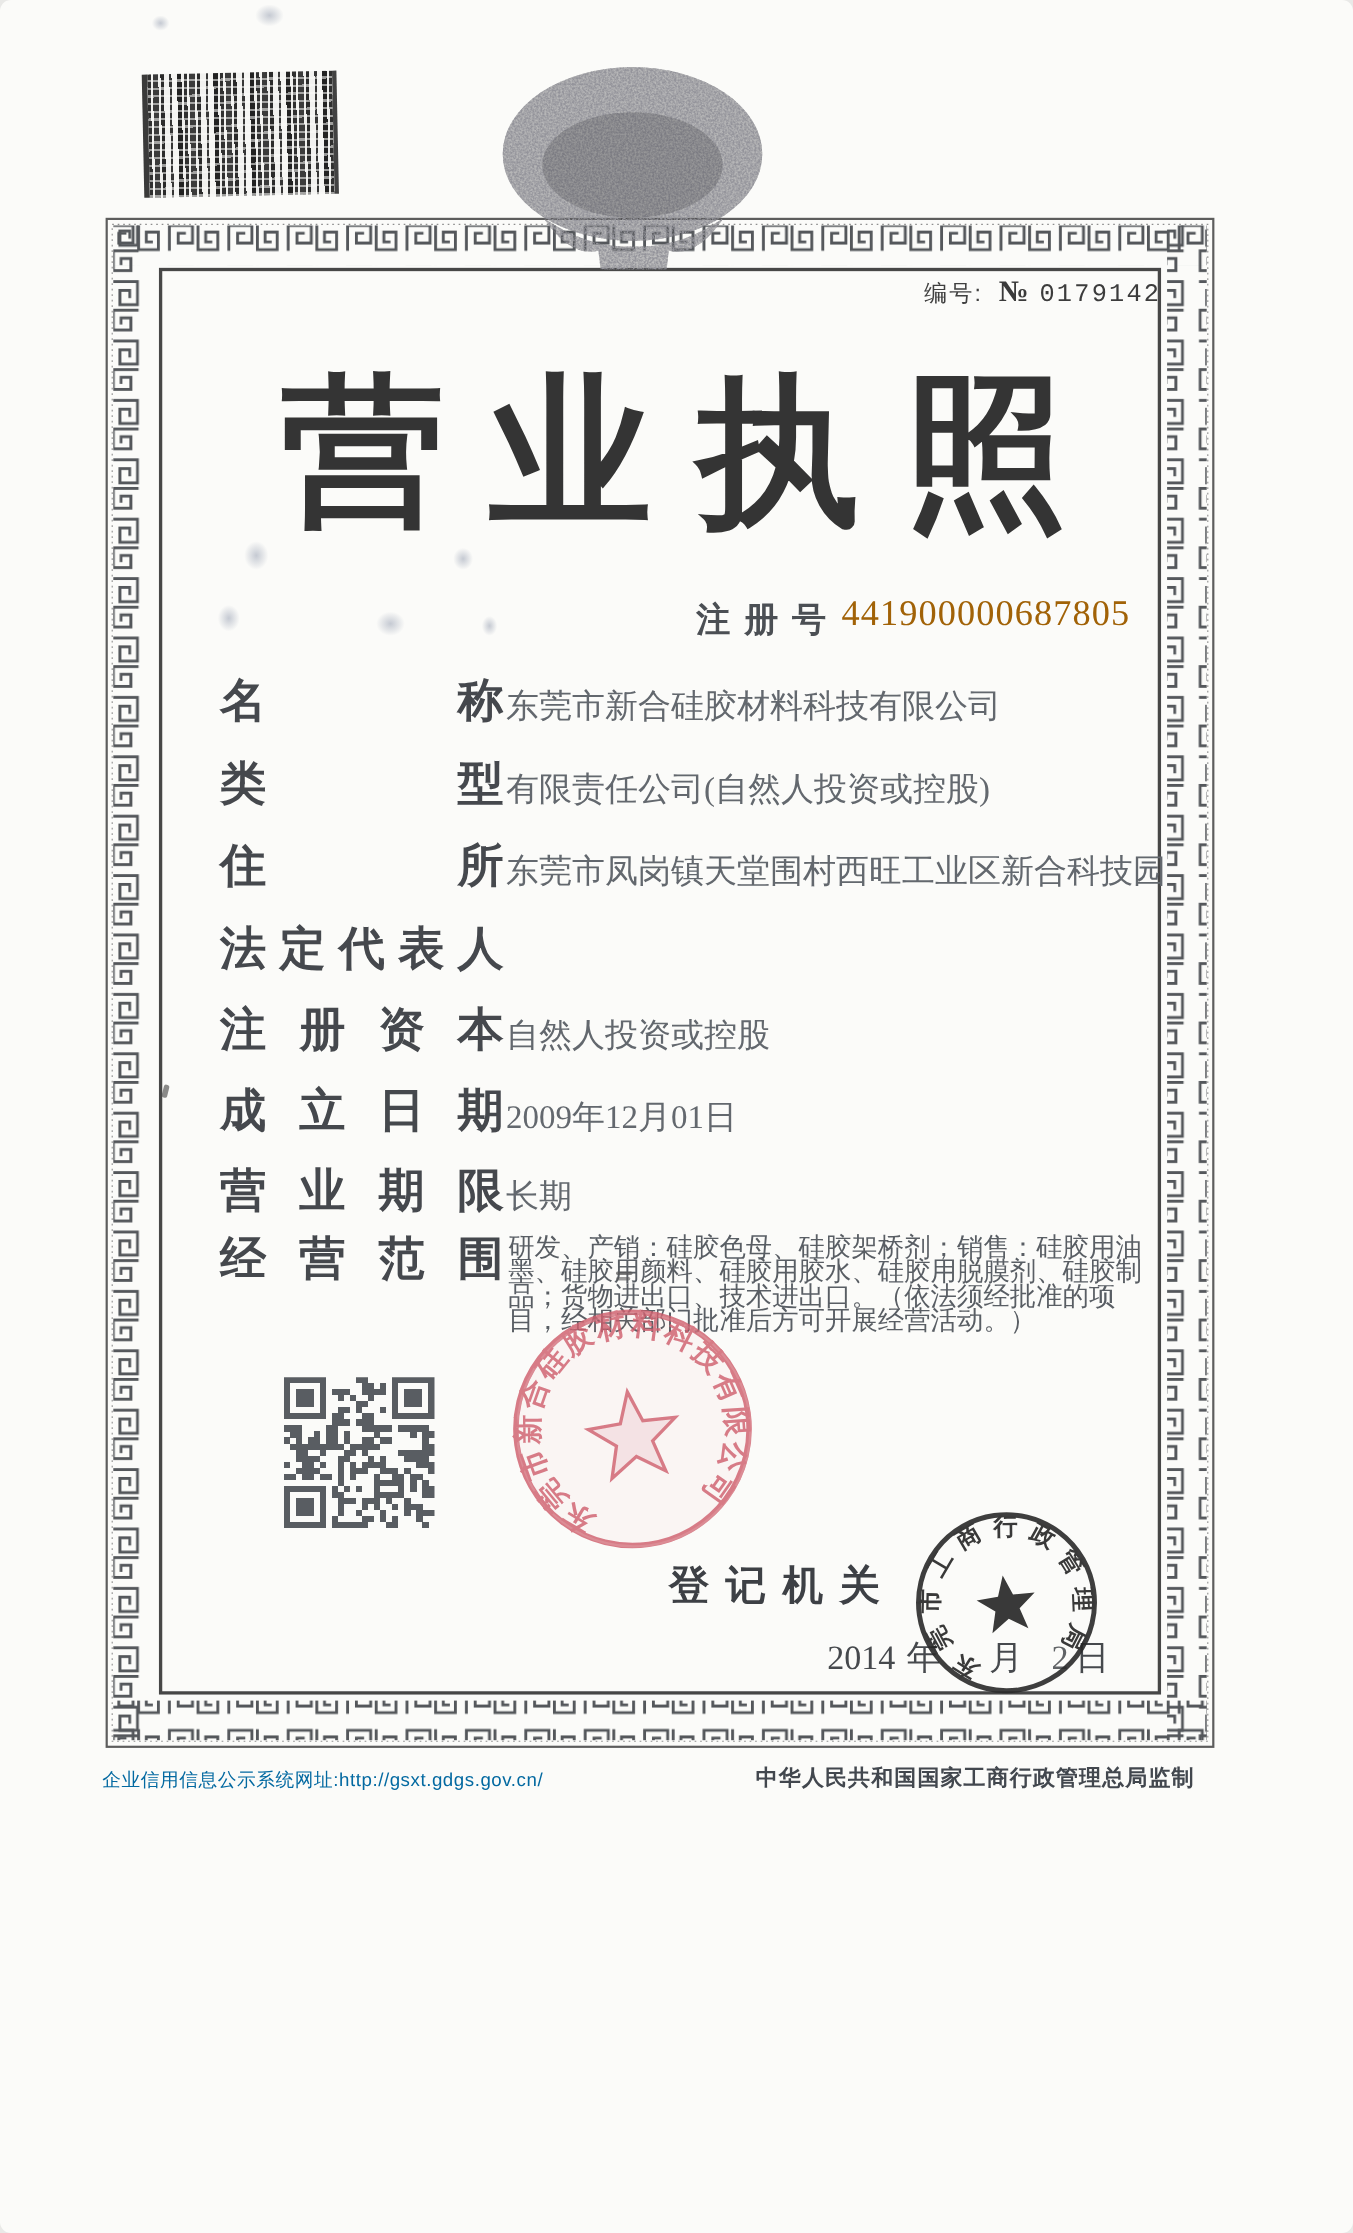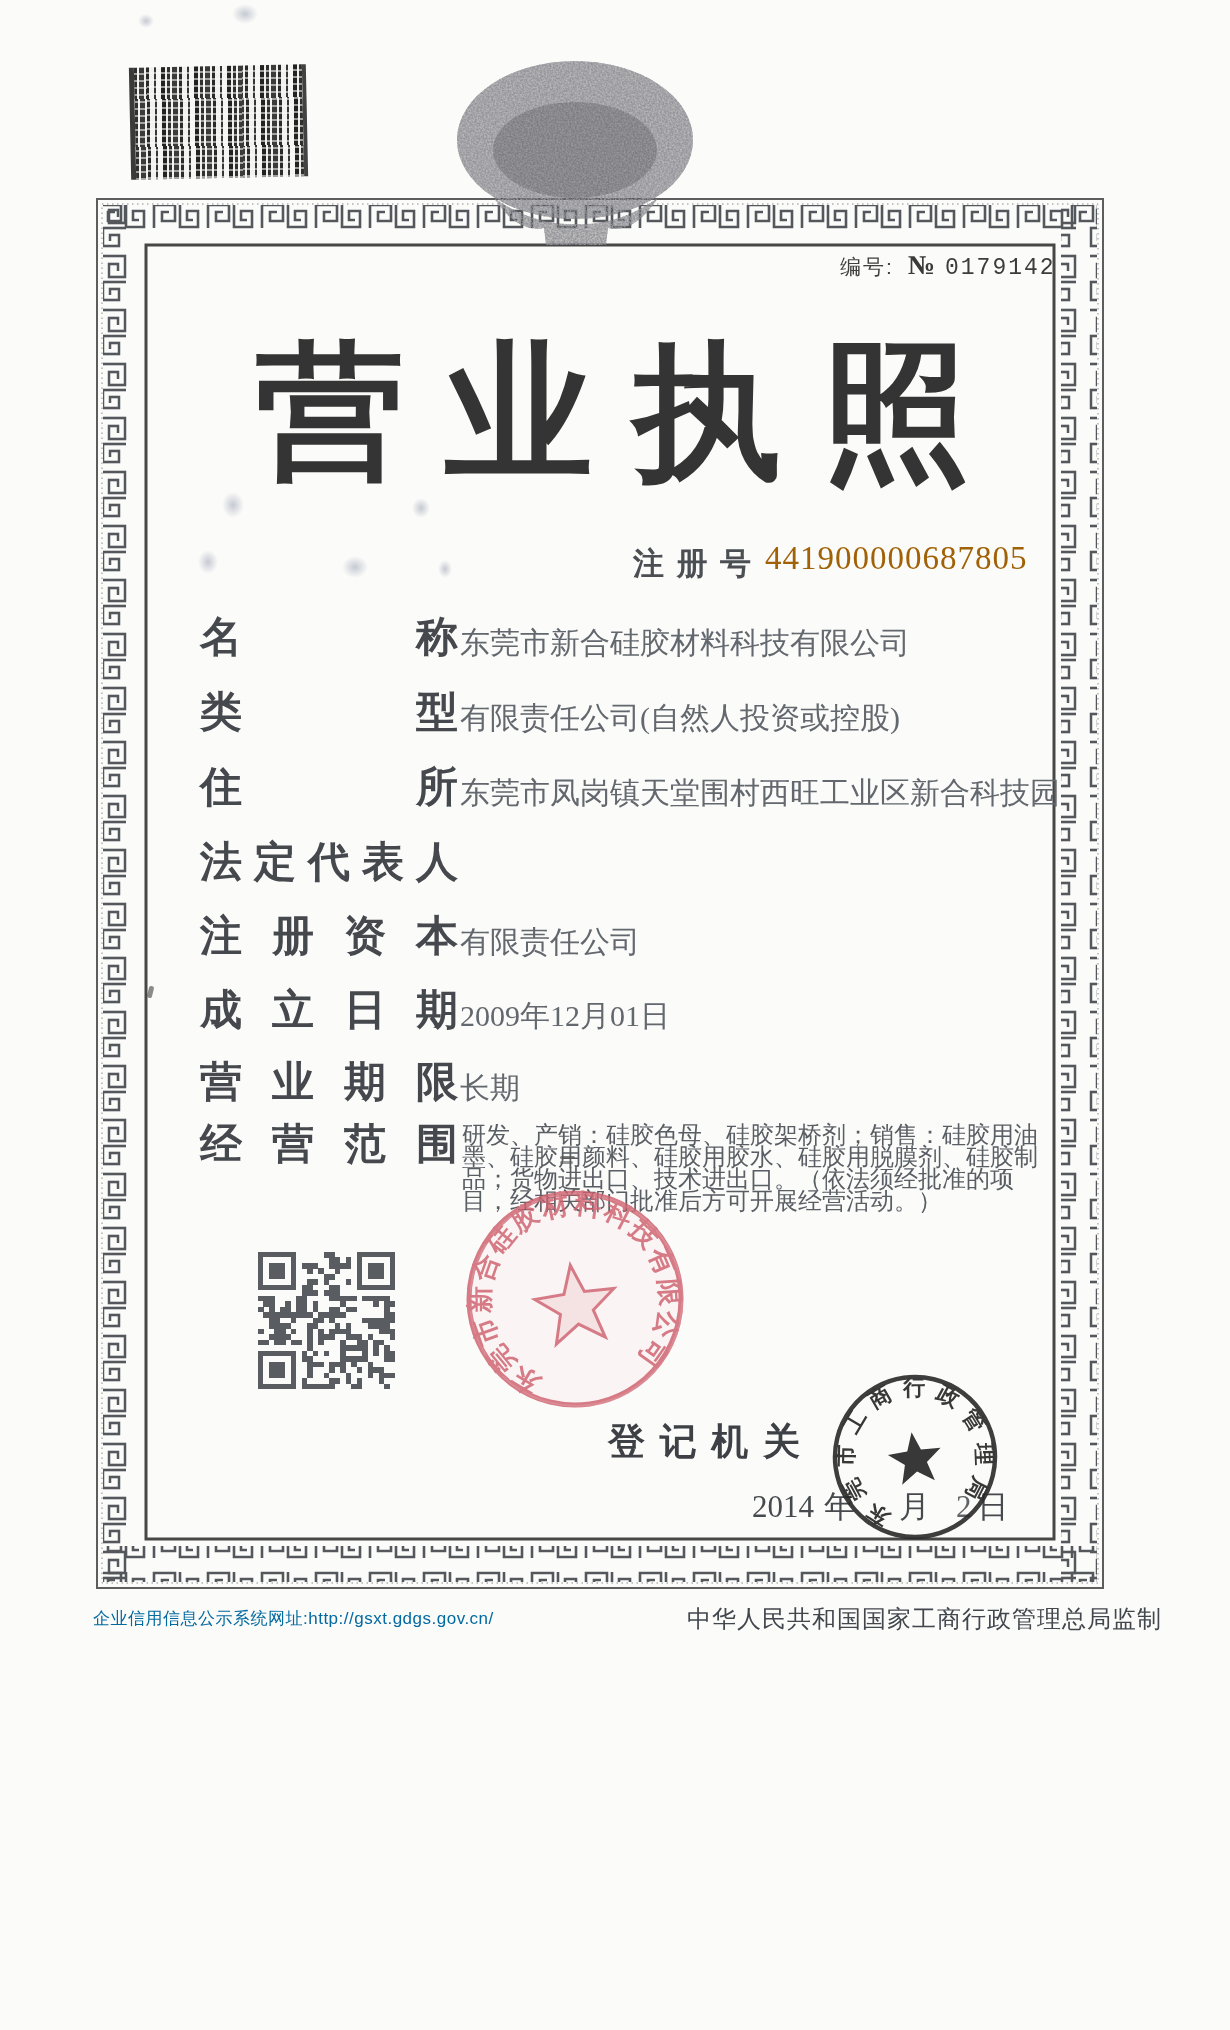--- a/index.html
+++ b/index.html
@@ -1,17 +1,17 @@
 <!DOCTYPE html>
 <html><head>
 <meta charset="utf-8">
 <style>
   html,body{margin:0;padding:0;background:#e9e9e7;}
   .page{position:relative;width:1230px;height:2030px;margin:0 auto;background:#fbfbf9;
-        overflow:hidden;font-family:"Liberation Sans",sans-serif;color:#333;}
+        overflow:hidden;font-family:"Liberation Sans",sans-serif;color:#333;border-radius:10px;}
   .justify-chars{display:flex;justify-content:space-between;}
 
   
   .barcode{position:absolute;left:130px;top:66px;width:168px;height:112px;
     background:
       repeating-linear-gradient(0deg, rgba(250,250,248,.55) 0 2px, rgba(250,250,248,0) 2px 7px),
       repeating-linear-gradient(90deg,#1f1f1f 0 3px,#f3f3f1 3px 5px,#2b2b2b 5px 10px,#efefed 10px 12px,
         #191919 12px 15px,#f1f1ef 15px 20px,#262626 20px 22px,#f5f5f3 22px 27px,#101010 27px 31px,#ededeb 31px 33px);
     border-left:5px solid #2a2a2a;border-right:4px solid #333;
     transform:rotate(-1.2deg);opacity:.92;}
@@ -50,21 +50,21 @@
                   color:#3d4045;line-height:1.1;}
   .issue-date{position:absolute;left:752px;top:1486px;font-size:31px;color:#46494d;white-space:nowrap;
               font-family:"Liberation Serif",serif;}
   .issue-date .u{font-family:"Liberation Sans",sans-serif;}
   .issue-date .yu{margin-left:10px;}
   .issue-date .mu{margin-left:44px;}
   .issue-date .d{margin-left:26px;opacity:.85;}
   .issue-date .du{margin-left:6px;}
 
   .footer-left{position:absolute;left:93px;top:1607px;font-size:17px;color:#0369a1;letter-spacing:.5px;}
-  .footer-right{position:absolute;left:687px;top:1603px;font-size:24px;font-weight:400;color:#42474e;letter-spacing:1px;}
+  .footer-right{position:absolute;left:687px;top:1603px;font-size:20px;font-weight:700;color:#42474e;letter-spacing:1px;}
 
   
   .smudge{position:absolute;background:radial-gradient(closest-side,rgba(110,122,148,.38),rgba(110,122,148,0));}
   .mark-dark{position:absolute;background:#5a5a5a;border-radius:2px;}
 </style>
 </head>
 <body>
 
 <div class="page">
 
@@ -168,21 +168,21 @@
         <span>人</span>
       </div>
   </div>
   <div class="field-row" style="top:914px">
     <div class="f-label justify-chars">
         <span>注</span>
         <span>册</span>
         <span>资</span>
         <span>本</span>
       </div>
-    <div class="f-value">有限责任公司</div>
+    <div class="f-value">自然人投资或控股</div>
   </div>
   <div class="field-row" style="top:988px">
     <div class="f-label justify-chars">
         <span>成</span>
         <span>立</span>
         <span>日</span>
         <span>期</span>
       </div>
     <div class="f-value">2009年12月01日</div>
   </div>

